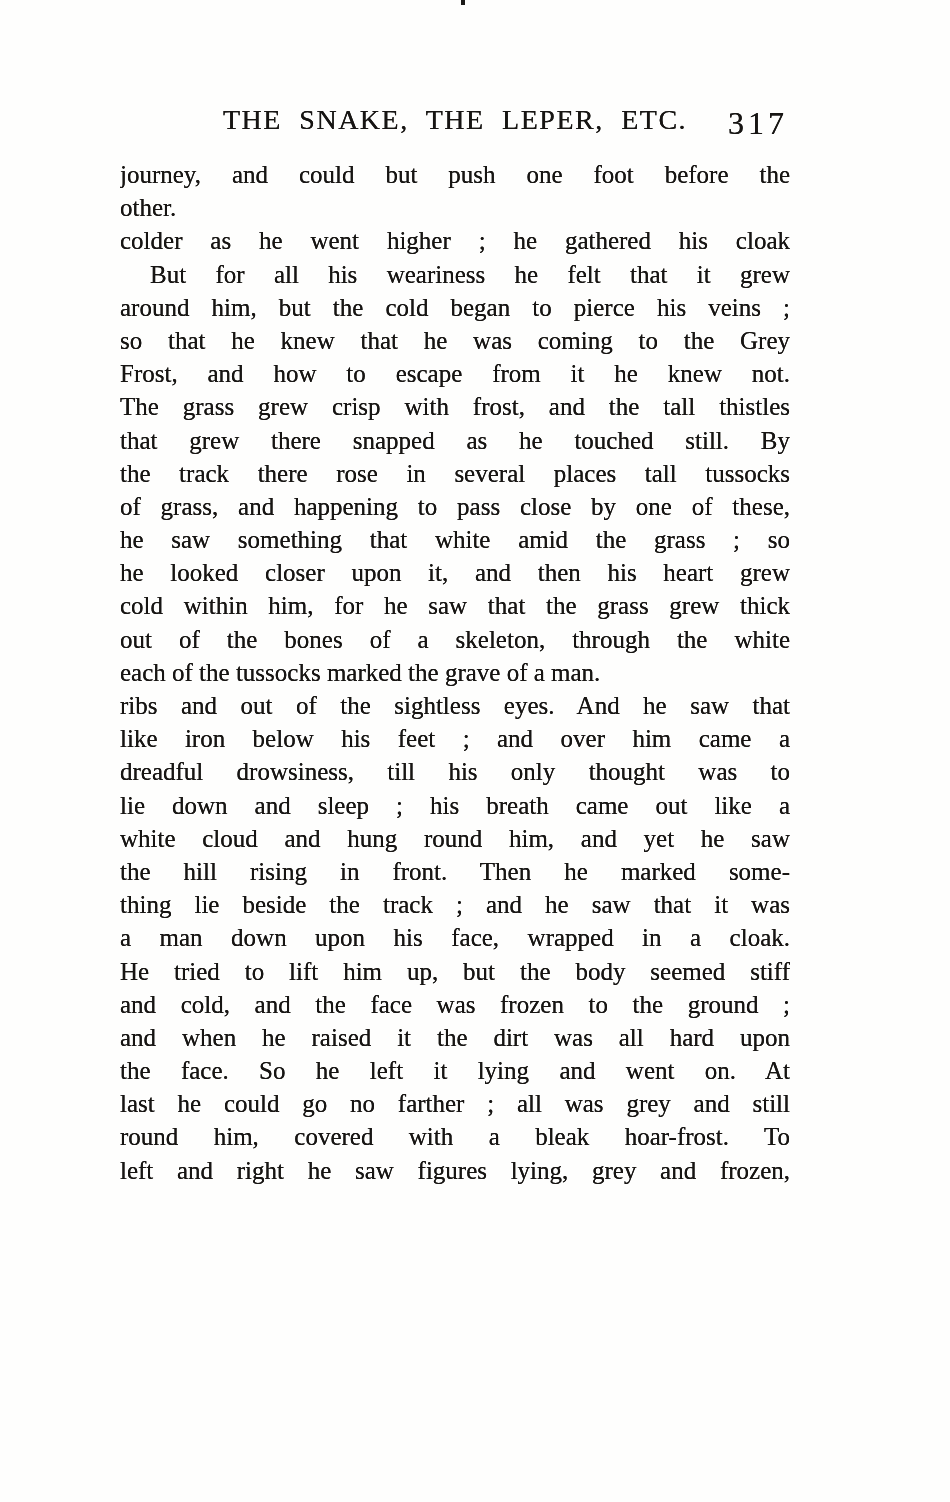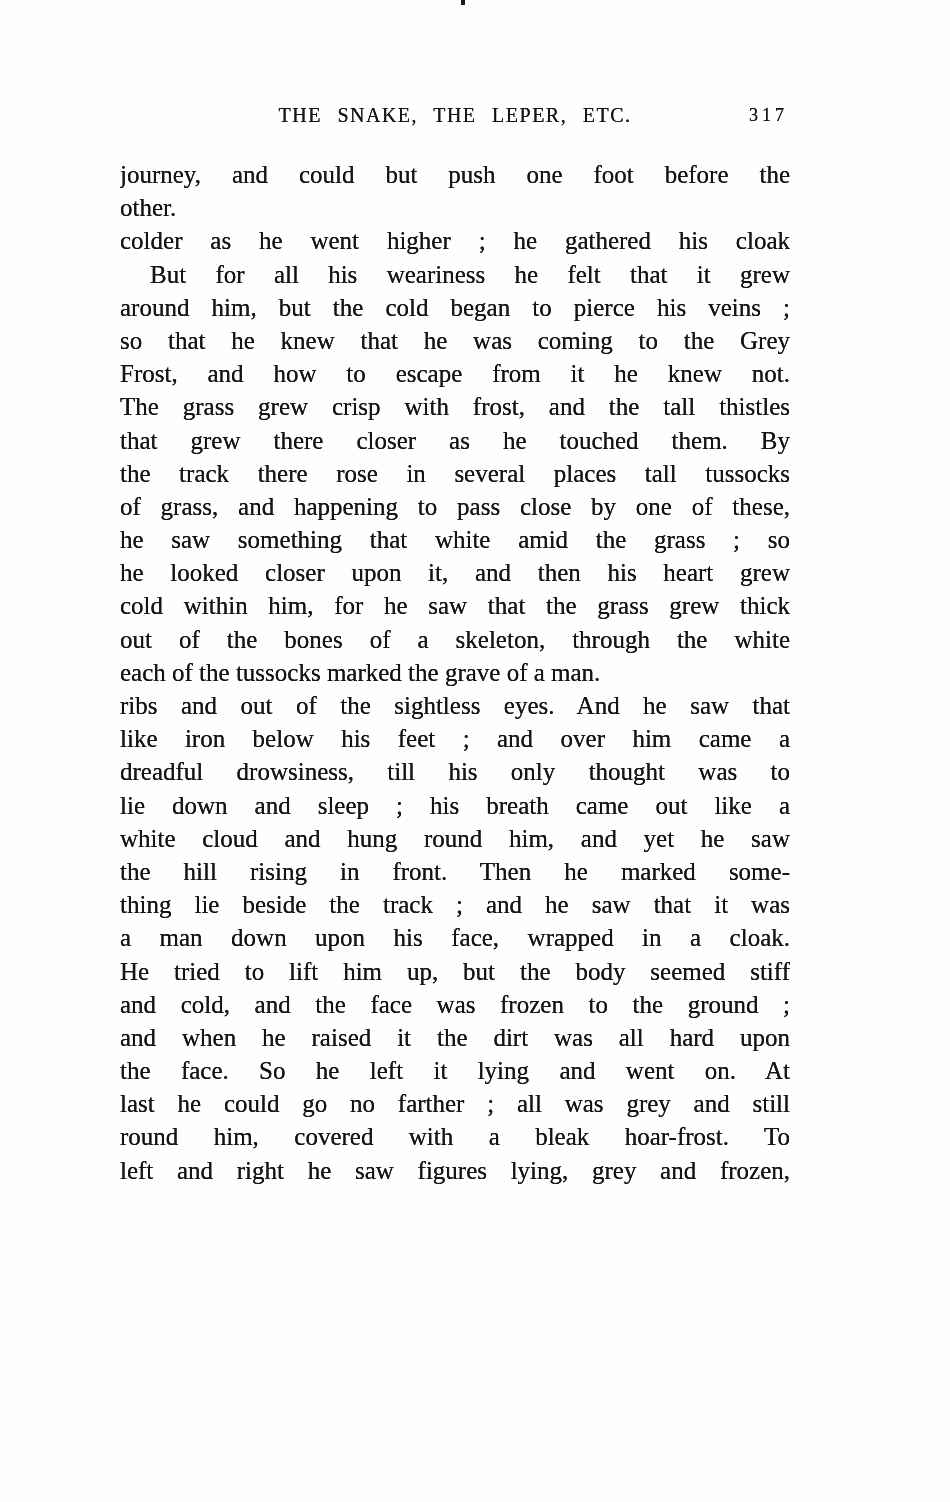--- a/index.html
+++ b/index.html
@@ -29,31 +29,31 @@
     left: 120px;
     top: 104px;
     width: 670px;
     height: 36px;
   }
   .header-title {
     position: absolute;
     left: 0;
     right: 0;
     text-align: center;
-    font-size: 20px;
+    font-size: 28px;
     letter-spacing: 1.5px;
     word-spacing: 9px;
     white-space: nowrap;
     text-shadow: 0 0 0.5px currentColor;
   }
   .page-number {
     position: absolute;
     right: 2px;
     top: 1px;
-    font-size: 18px;
+    font-size: 32px;
     letter-spacing: 4px;
     text-shadow: 0 0 0.5px currentColor;
   }
   .text-block {
     position: absolute;
     left: 120px;
     top: 158px;
     width: 670px;
     font-size: 25px;
     line-height: 33.2px;
@@ -86,21 +86,21 @@
 
   <div class="text-block">
       <div class="line j">journey, and could but push one foot before the</div>
       <div class="line">other.</div>
       <div class="line j">colder as he went higher ; he gathered his cloak</div>
       <div class="line j indent">But for all his weariness he felt that it grew</div>
       <div class="line j">around him, but the cold began to pierce his veins ;</div>
       <div class="line j">so that he knew that he was coming to the Grey</div>
       <div class="line j">Frost, and how to escape from it he knew not.</div>
       <div class="line j">The grass grew crisp with frost, and the tall thistles</div>
-      <div class="line j">that grew there closer as he touched them. By</div>
+      <div class="line j">that grew there snapped as he touched still. By</div>
       <div class="line j">the track there rose in several places tall tussocks</div>
       <div class="line j">of grass, and happening to pass close by one of these,</div>
       <div class="line j">he saw something that white amid the grass ; so</div>
       <div class="line j">he looked closer upon it, and then his heart grew</div>
       <div class="line j">cold within him, for he saw that the grass grew thick</div>
       <div class="line j">out of the bones of a skeleton, through the white</div>
       <div class="line">each of the tussocks marked the grave of a man.</div>
       <div class="line j">ribs and out of the sightless eyes. And he saw that</div>
       <div class="line j">like iron below his feet ; and over him came a</div>
       <div class="line j">dreadful drowsiness, till his only thought was to</div>

